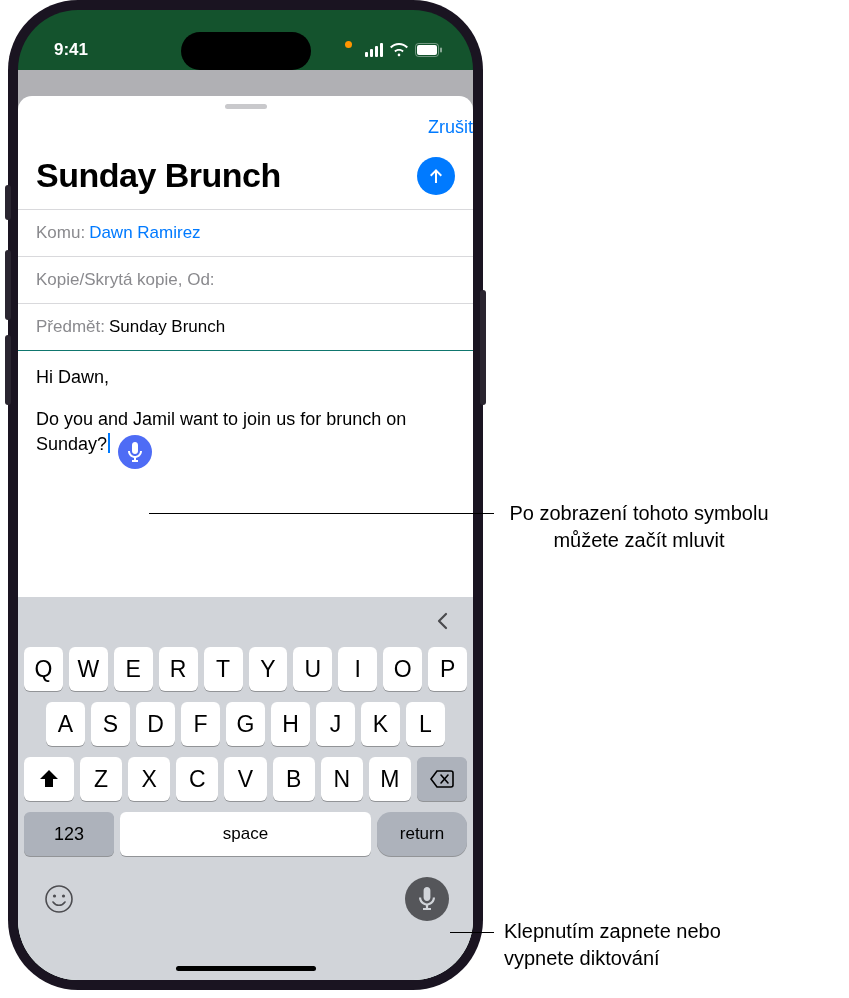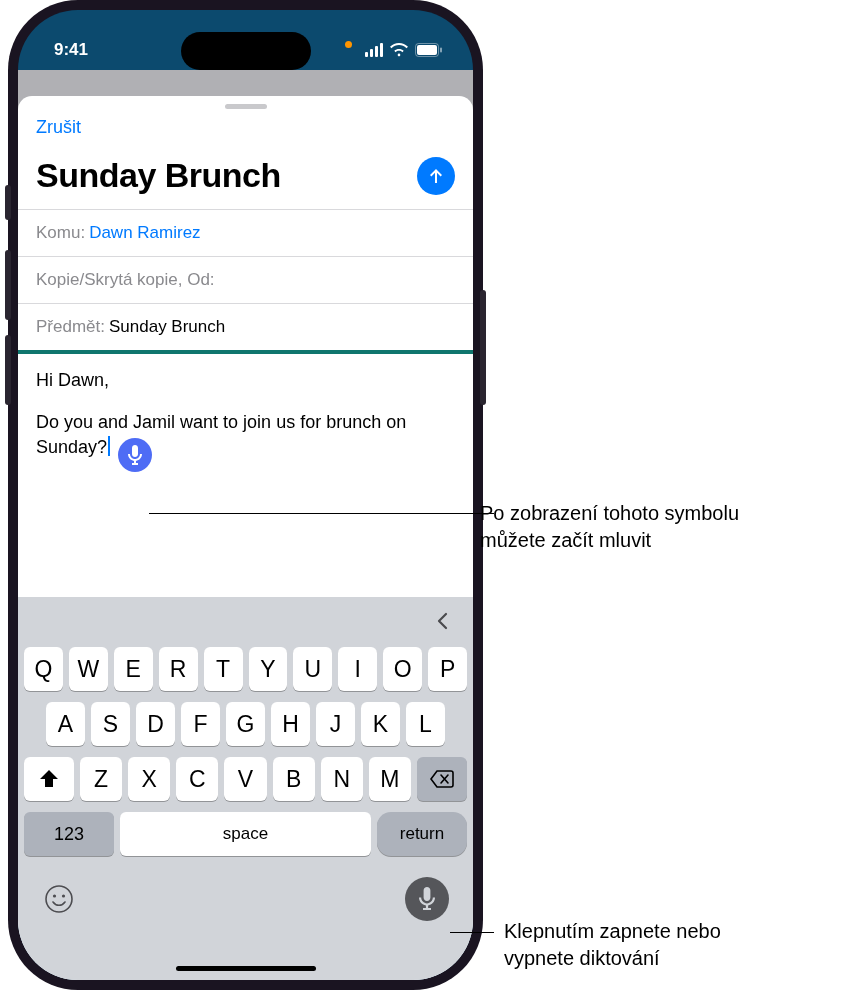--- a/index.html
+++ b/index.html
@@ -16,21 +16,21 @@
     top: 0;
     width: 475px;
     height: 990px;
     background: #1a1421;
     border-radius: 70px;
     padding: 10px;
   }
   .phone-inner {
     width: 100%;
     height: 100%;
-    background: #0c4a6e;
+    background: #14532d;
     border-radius: 60px;
     position: relative;
     overflow: hidden;
   }
   .side-btn {
     position: absolute;
     background: #2a2530;
     border-radius: 4px;
   }
   .side-btn.b1 { right: -3px; top: 290px; width: 6px; height: 115px; }
@@ -63,40 +63,40 @@
   .compose {
     position: absolute; top: 86px; left: 0; right: 0; bottom: 0;
     background: #fff; border-radius: 14px 14px 0 0;
     display:flex; flex-direction:column;
   }
   .grabber {
     width: 42px; height: 5px; background: #c9c9cc; border-radius: 3px;
     margin: 8px auto 4px auto;
   }
   .cancel {
-    color: #007aff; font-size: 18px; padding: 4px 0 6px 18px; text-align: left;
+    color: #007aff; font-size: 18px; padding: 4px 0 6px 18px; text-align: right;
   }
   .title-row {
     display:flex; align-items:center; justify-content:space-between;
     padding: 12px 18px 14px 18px;
   }
   .title {
     font-size: 34px; font-weight: 700; letter-spacing: -0.5px;
   }
   .send-btn {
     width: 38px; height: 38px; border-radius: 50%; background: #007aff;
     display:flex; align-items:center; justify-content:center;
   }
   .field {
     padding: 13px 18px; border-top: 1px solid #d9d9dc; font-size: 17px;
     display:flex; gap: 4px; color: #000;
   }
   .field .lbl { color: #8a8a8e; }
   .field .val-link { color: #007aff; }
-  .field.last { border-bottom: 4px solid #0f766e; }
+  .field.last { border-bottom: 1px solid #0f766e; }
   .body-area {
     padding: 14px 18px 0 18px; font-size: 18px; line-height: 1.35;
     position: relative;
   }
   .body-area p { margin-bottom: 18px; }
   .cursor {
     display:inline-block; width:2px; height:20px; background:#007aff;
     vertical-align: -3px; margin-left: 1px;
   }
   .dictation-badge {
@@ -302,16 +302,16 @@
               </svg>
           </div>
         </div>
         <div class="home-ind"></div>
       </div>
     </div>
   </div>
 </div>
 
 <div class="callout-line" style="left:149px; top:513px; width:345px;"></div>
-<div class="callout" style="left:480px; top:500px; width:270px;">Po zobrazení tohoto symbolu můžete začít mluvit</div>
+<div class="callout" style="left:504px; top:500px; width:270px;text-align:center;">Po zobrazení tohoto symbolu můžete začít mluvit</div>
 
 <div class="callout-line" style="left:450px; top:932px; width:44px;"></div>
 <div class="callout" style="left:504px; top:918px; width:270px;">Klepnutím zapnete nebo vypnete diktování</div>
 
 </body></html>

